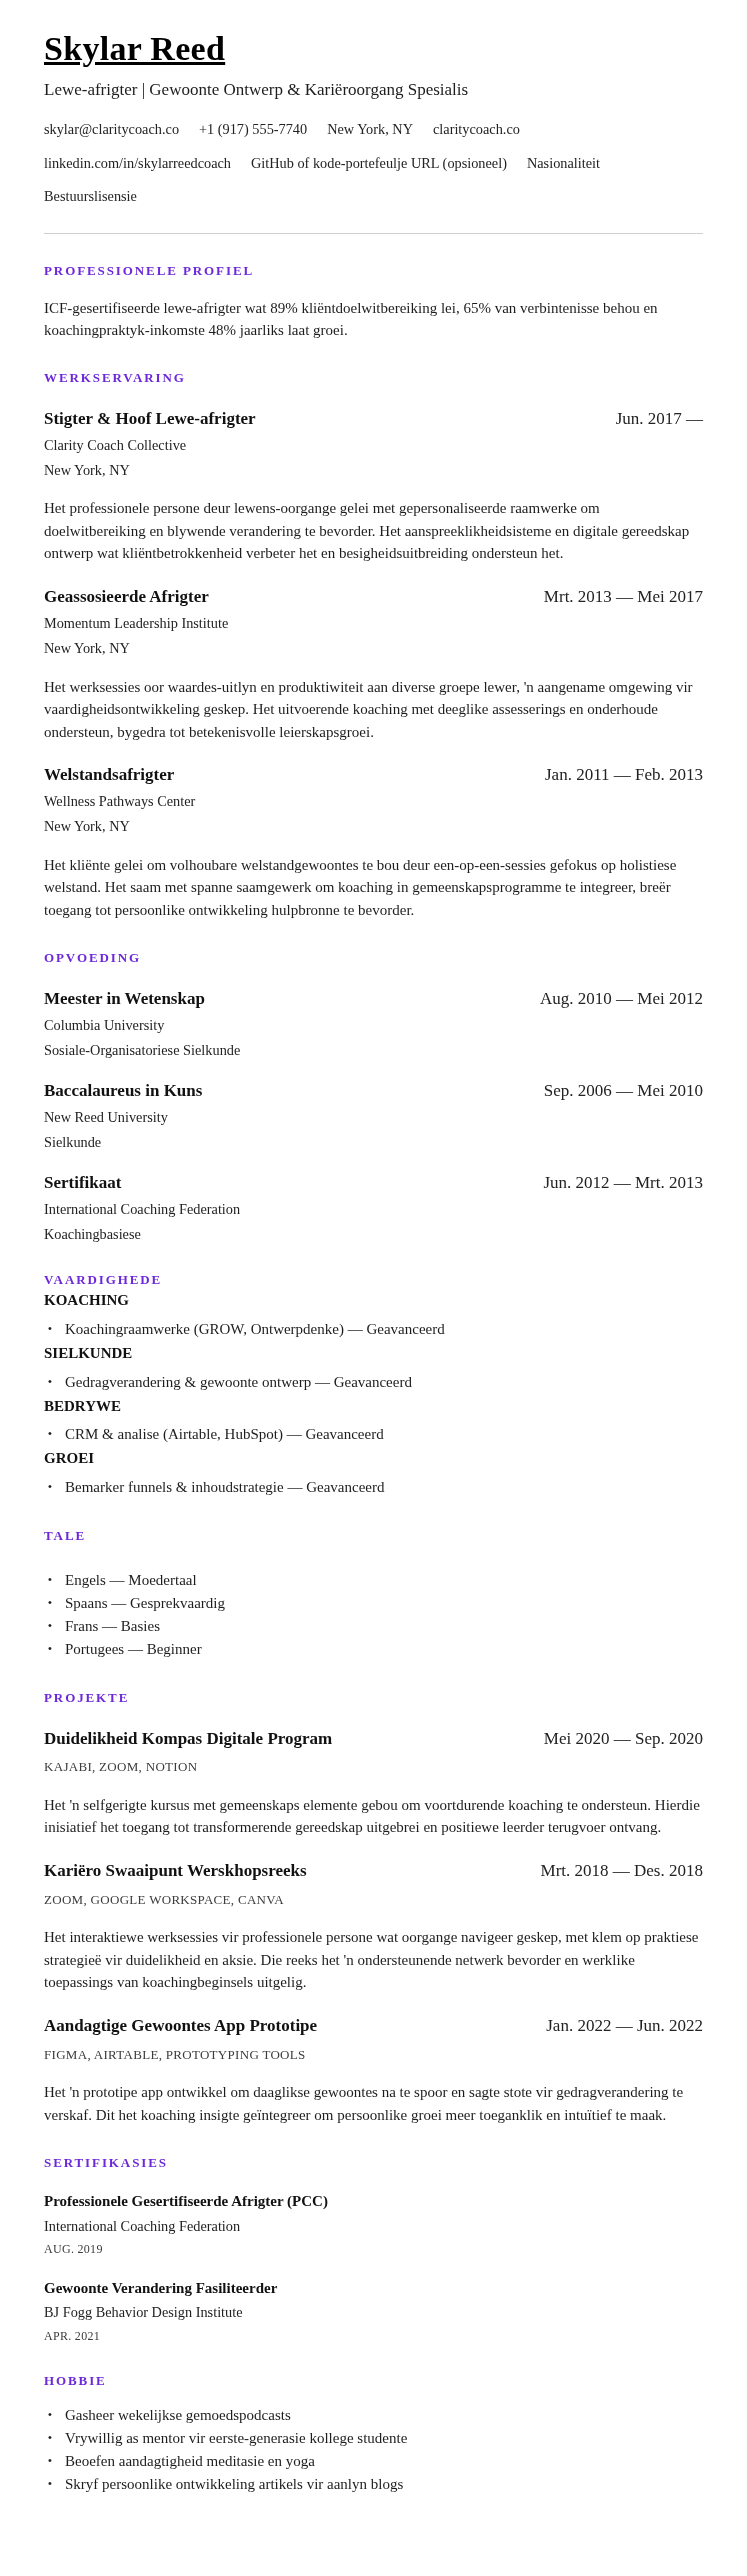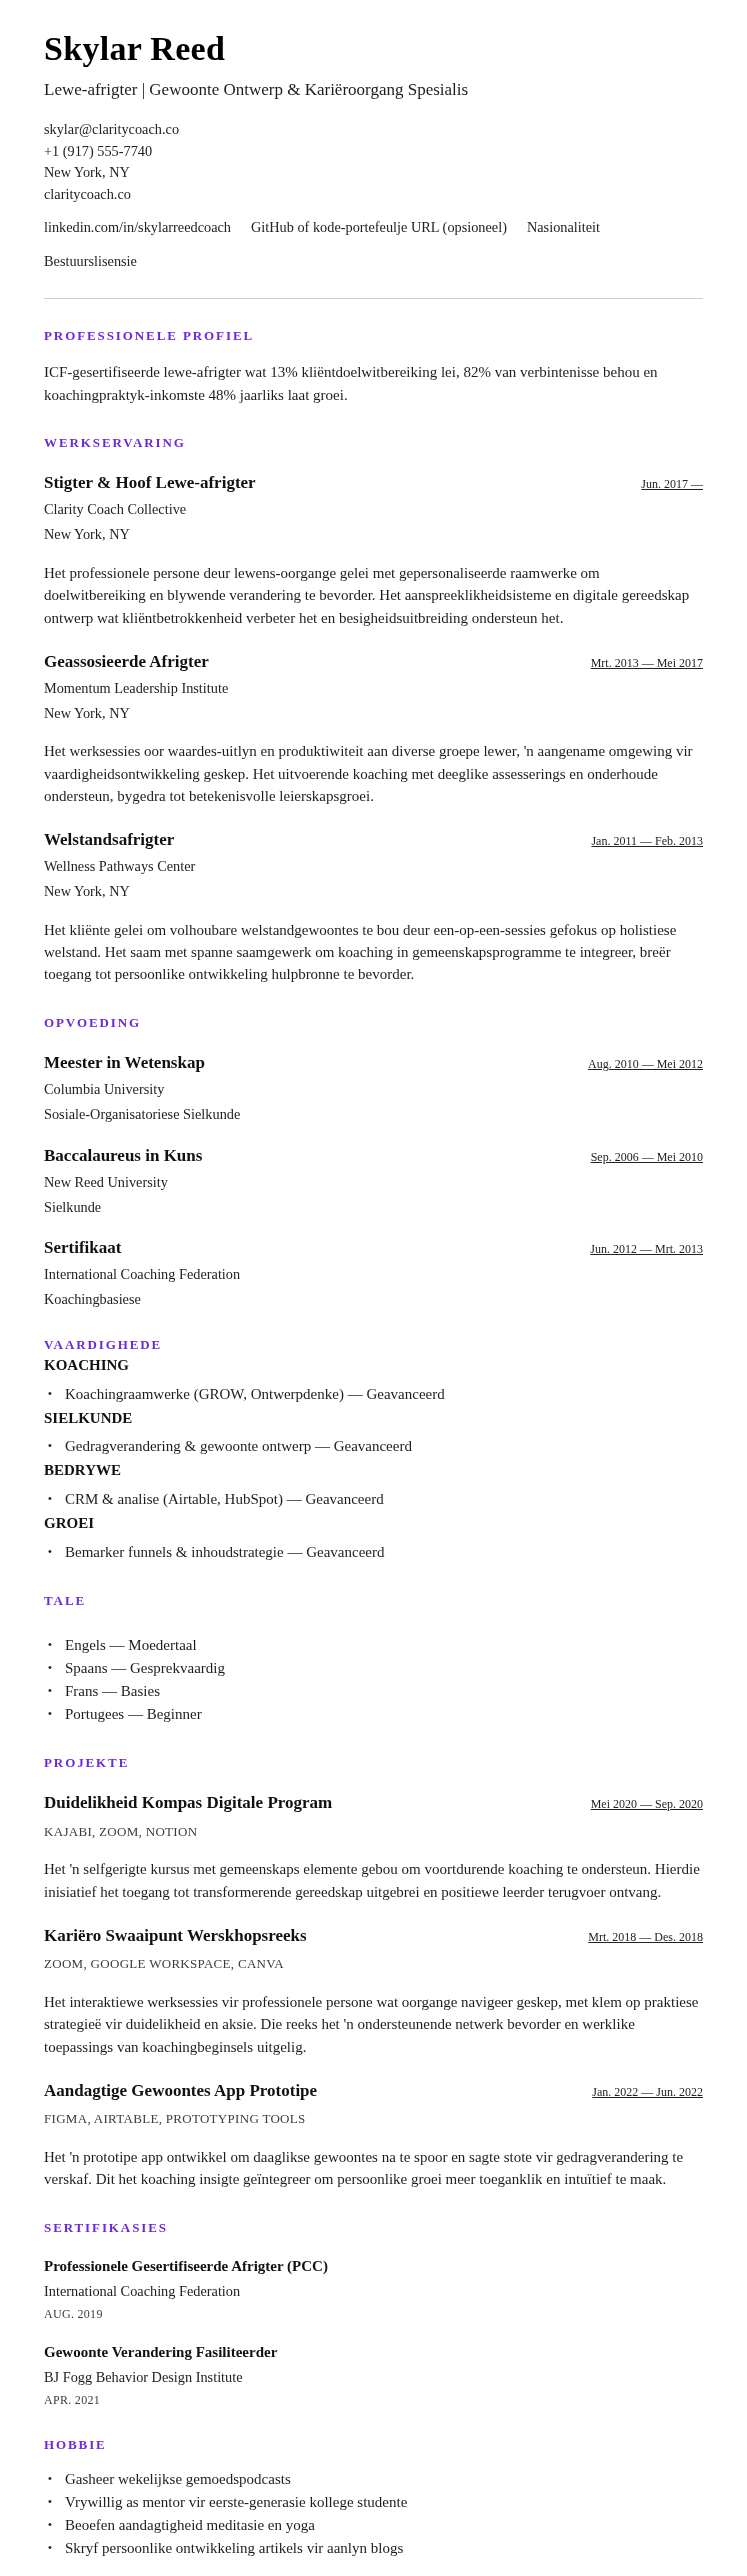--- a/index.html
+++ b/index.html
@@ -11,47 +11,48 @@
     font-family: "Liberation Serif", "DejaVu Serif", serif;
     color: #1d1d1d;
     background: #ffffff;
   }
   .name {
     font-size: 34px;
     font-weight: bold;
     color: #000000;
     letter-spacing: 0.3px;
     line-height: 1.05;
+    text-decoration: underline;
   }
   .headline { font-size: 17px; margin-top: 13.7px; color: #1d1d1d; }
   .contact-row {
     display: flex;
     flex-wrap: wrap;
     gap: 3.7px 20px;
     font-size: 14.3px;
     color: #222222;
     margin-top: 15.6px;
     line-height: 1.25;
   }
-  .contact-row.first { margin-top: 21px; flex-direction: column; }
+  .contact-row.first { margin-top: 21px; }
   .divider { border: none; border-top: 1.2px solid #cfcfcf; margin: 27px 0 0 0; }
 
   .section-heading {
     font-size: 13px;
     font-weight: bold;
     letter-spacing: 1.9px;
     color: #6d28d9;
     margin-top: 29px;
   }
   .para { font-size: 15px; line-height: 22.4px; margin-top: 17.4px; }
 
   .entry { margin-top: 22.4px; }
   .entry-head { display: flex; justify-content: space-between; align-items: baseline; }
   .entry-title { font-size: 17px; font-weight: bold; color: #111111; }
-  .entry-date { font-size: 12px; color: #222222; white-space: nowrap; margin-left: 15px; text-decoration: underline; }
+  .entry-date { font-size: 17px; color: #222222; white-space: nowrap; margin-left: 15px; }
   .entry-sub { font-size: 14.3px; color: #222222; margin-top: 8px; }
   .entry-desc { font-size: 15px; line-height: 22.4px; margin-top: 18.7px; }
 
   .group { margin-top: 4px; }
   .group-title { font-size: 15px; font-weight: bold; color: #111111; }
 
   ul.blist { list-style: none; margin: 8.7px 0 0 0; padding: 0; font-size: 15px; line-height: 23px; }
   ul.blist li { position: relative; padding-left: 21px; }
   ul.blist li::before { content: "\2022"; position: absolute; left: 3.7px; top: 0; font-size: 12.5px; color: #1d1d1d; }
 
@@ -81,21 +82,21 @@
     </div>
     <div class="contact-row">
       <span>Bestuurslisensie</span>
     </div>
   </div>
 
   <hr class="divider">
 
   <div>
     <div class="section-heading">PROFESSIONELE PROFIEL</div>
-    <div class="para">ICF-gesertifiseerde lewe-afrigter wat 13% kliëntdoelwitbereiking lei, 82% van verbintenisse behou en koachingpraktyk-inkomste 48% jaarliks laat groei.</div>
+    <div class="para">ICF-gesertifiseerde lewe-afrigter wat 89% kliëntdoelwitbereiking lei, 65% van verbintenisse behou en koachingpraktyk-inkomste 48% jaarliks laat groei.</div>
   </div>
 
   <div>
     <div class="section-heading">WERKSERVARING</div>
 
     <div class="entry">
       <div class="entry-head">
         <span class="entry-title">Stigter &amp; Hoof Lewe-afrigter</span>
         <span class="entry-date">Jun. 2017 —</span>
       </div>

